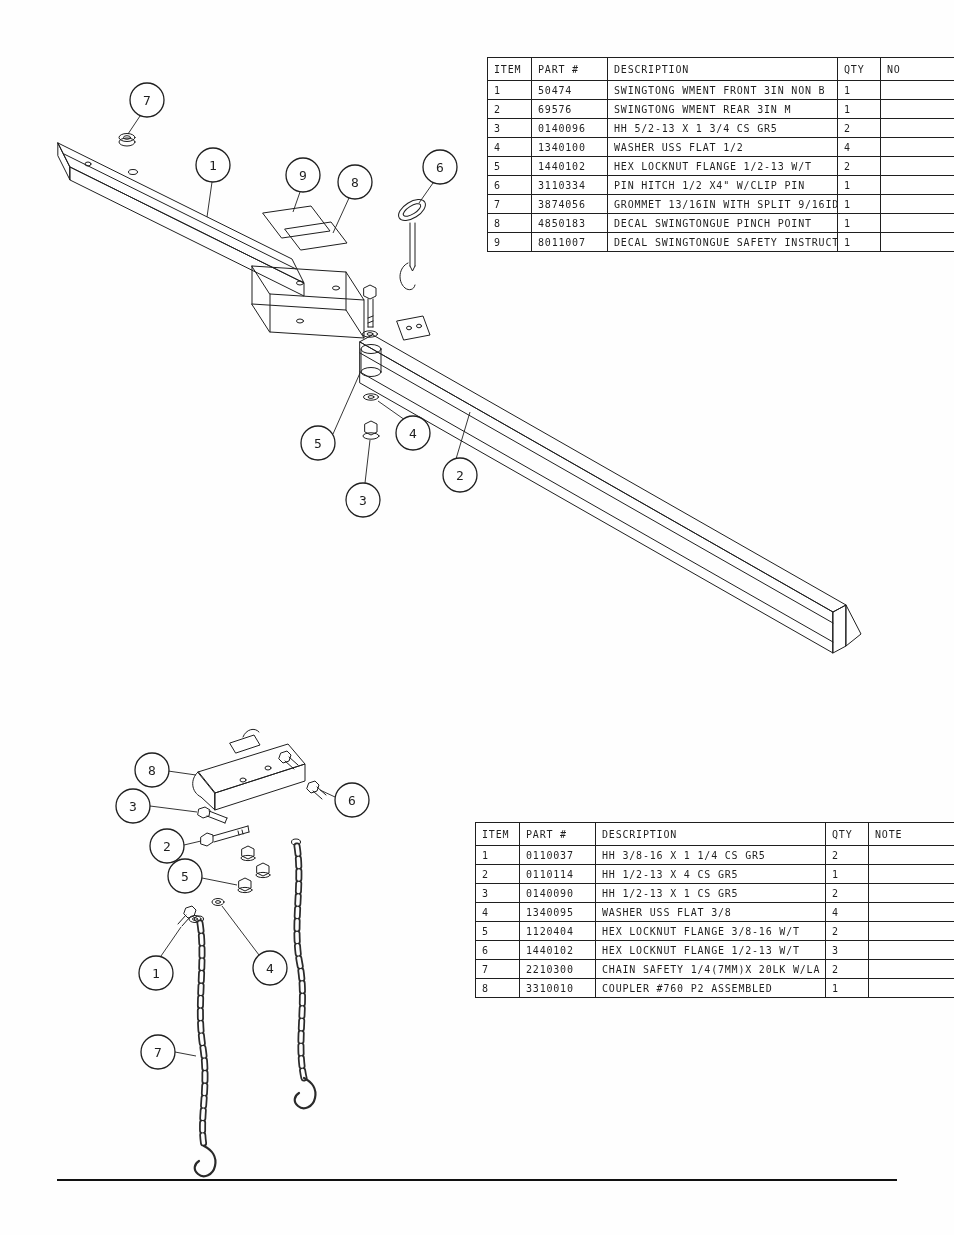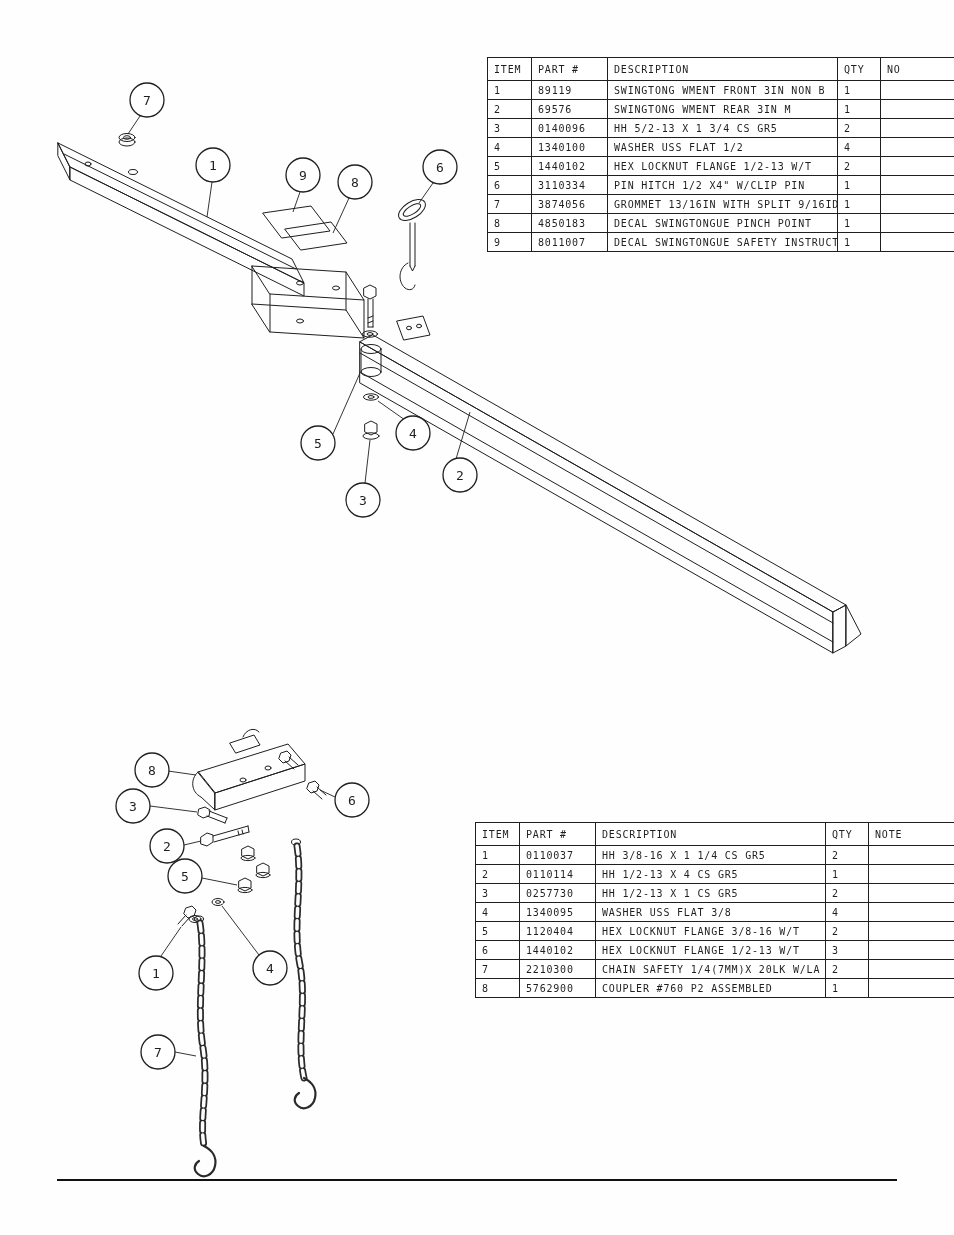--- a/index.html
+++ b/index.html
@@ -280,21 +280,21 @@
           <th>ITEM</th>
           <th>PART #</th>
           <th>DESCRIPTION</th>
           <th>QTY</th>
           <th>NO</th>
         </tr>
       </thead>
       <tbody>
         <tr>
           <td class="col0">1</td>
-          <td class="col1">89119</td>
+          <td class="col1">50474</td>
           <td class="col2">SWINGTONG WMENT FRONT 3IN NON B</td>
           <td class="col3">1</td>
           <td class="col4"></td>
         </tr>
         <tr>
           <td class="col0">2</td>
           <td class="col1">69576</td>
           <td class="col2">SWINGTONG WMENT REAR 3IN M</td>
           <td class="col3">1</td>
           <td class="col4"></td>
@@ -378,21 +378,21 @@
         </tr>
         <tr>
           <td class="col0">2</td>
           <td class="col1">0110114</td>
           <td class="col2">HH 1/2-13 X 4 CS GR5</td>
           <td class="col3">1</td>
           <td class="col4"></td>
         </tr>
         <tr>
           <td class="col0">3</td>
-          <td class="col1">0257730</td>
+          <td class="col1">0140090</td>
           <td class="col2">HH 1/2-13 X 1 CS GR5</td>
           <td class="col3">2</td>
           <td class="col4"></td>
         </tr>
         <tr>
           <td class="col0">4</td>
           <td class="col1">1340095</td>
           <td class="col2">WASHER USS FLAT 3/8</td>
           <td class="col3">4</td>
           <td class="col4"></td>
@@ -413,21 +413,21 @@
         </tr>
         <tr>
           <td class="col0">7</td>
           <td class="col1">2210300</td>
           <td class="col2">CHAIN SAFETY 1/4(7MM)X 20LK W/LA</td>
           <td class="col3">2</td>
           <td class="col4"></td>
         </tr>
         <tr>
           <td class="col0">8</td>
-          <td class="col1">5762900</td>
+          <td class="col1">3310010</td>
           <td class="col2">COUPLER #760 P2 ASSEMBLED</td>
           <td class="col3">1</td>
           <td class="col4"></td>
         </tr>
       </tbody>
     </table>
 
   <div class="footer-rule"></div>
 </div>
 

